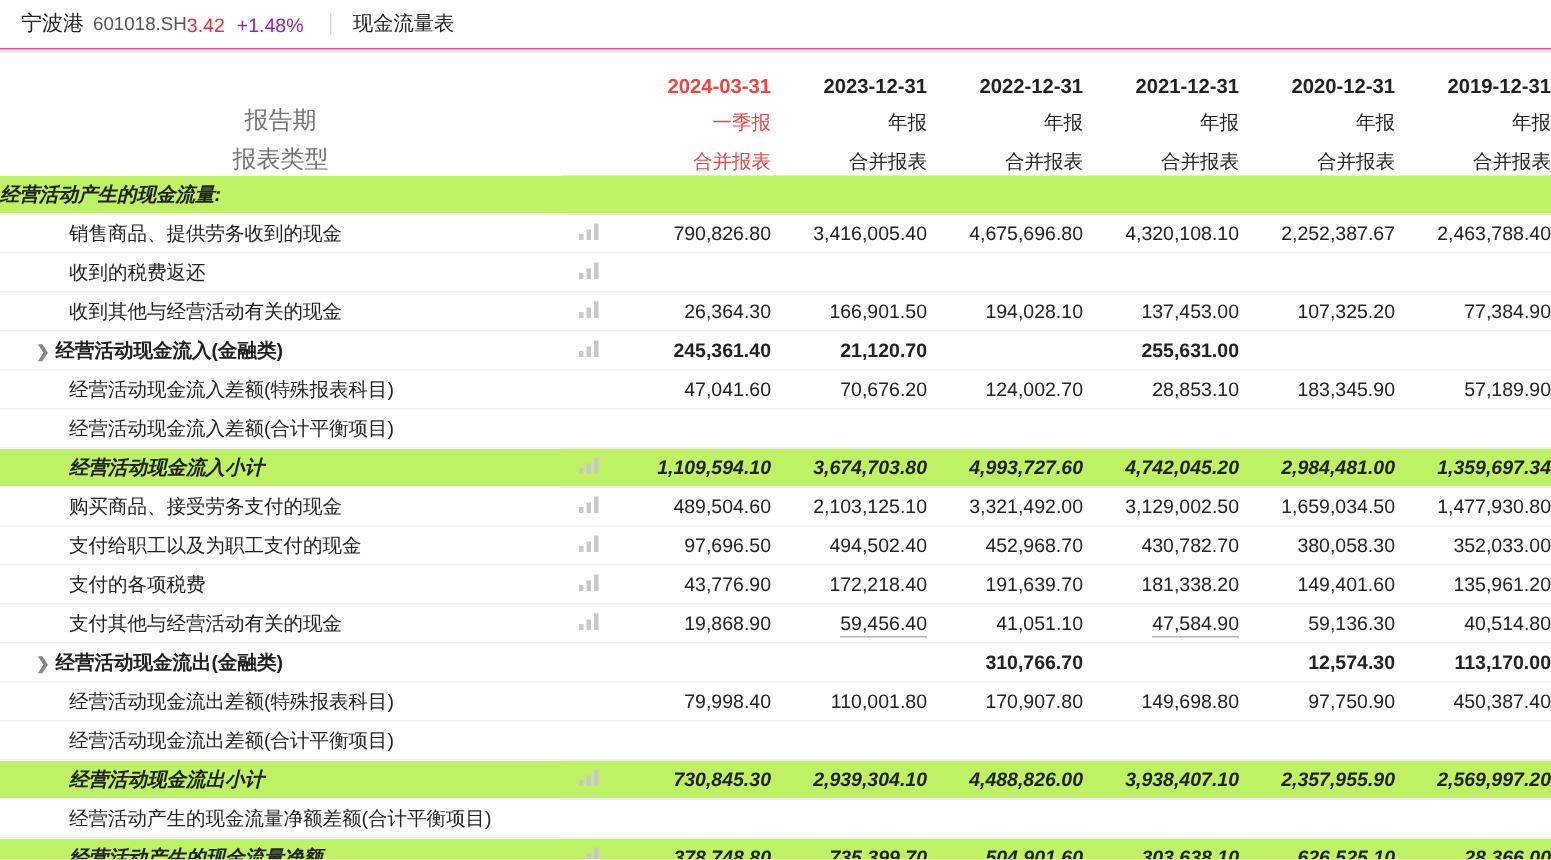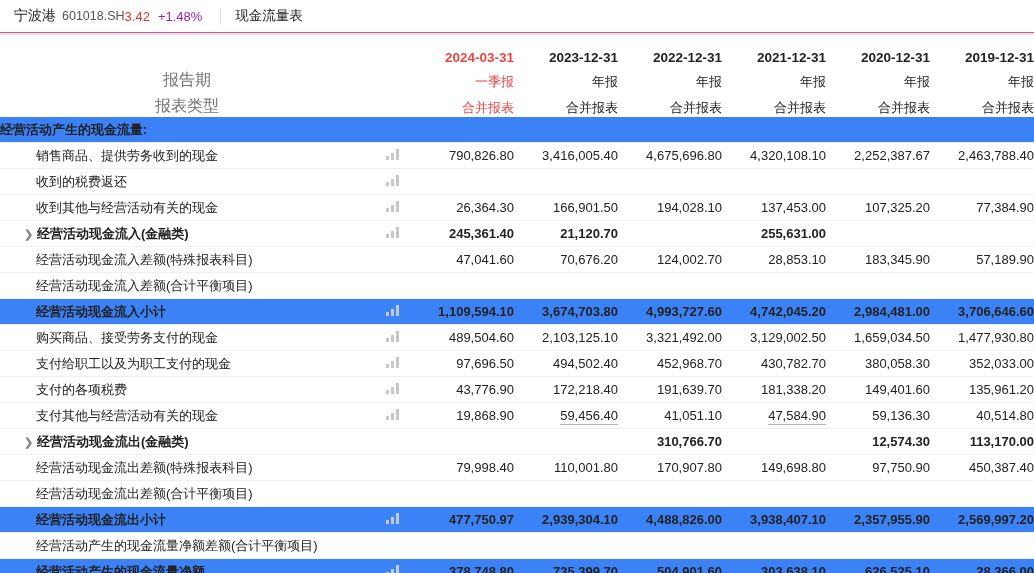--- a/index.html
+++ b/index.html
@@ -112,30 +112,31 @@
     border-bottom: 1px solid #dcdcdc;
   }
 
   
   tr.data-row td {
     height: 25px;
     border-bottom: 1px solid #f0f0f0;
     vertical-align: middle;
   }
   tr.data-row.section td {
-    background: #3b82f6;
+    background: #bef264;
+    font-style: italic;
   }
   td.label {
     padding-left: 18px;
     font-size: 13px;
     color: #222222;
     white-space: nowrap;
     overflow: hidden;
   }
-  td.label.indent1 { padding-left: 36px; }
+  td.label.indent1 { padding-left: 46px; }
   td.label.indent-arrow { padding-left: 24px; }
   td.label.bold { font-weight: bold; }
   td.val {
     text-align: right;
     padding-right: 12px;
     font-size: 13px;
     color: #222222;
     white-space: nowrap;
   }
   td.val.bold { font-weight: bold; }
@@ -333,21 +334,21 @@
           <td class="val"><span></span></td>
         </tr>
         <tr class="data-row section">
           <td class="label indent1 bold"><span>经营活动现金流入小计</span></td>
           <td class="spark"><span class="sparkicon"><i></i><i></i><i></i></span></td>
           <td class="val bold"><span>1,109,594.10</span></td>
           <td class="val bold"><span>3,674,703.80</span></td>
           <td class="val bold"><span>4,993,727.60</span></td>
           <td class="val bold"><span>4,742,045.20</span></td>
           <td class="val bold"><span>2,984,481.00</span></td>
-          <td class="val bold"><span>3,706,646.60</span></td>
+          <td class="val bold"><span>1,359,697.34</span></td>
         </tr>
         <tr class="data-row">
           <td class="label indent1"><span>购买商品、接受劳务支付的现金</span></td>
           <td class="spark"><span class="sparkicon"><i></i><i></i><i></i></span></td>
           <td class="val"><span>489,504.60</span></td>
           <td class="val"><span>2,103,125.10</span></td>
           <td class="val"><span>3,321,492.00</span></td>
           <td class="val"><span>3,129,002.50</span></td>
           <td class="val"><span>1,659,034.50</span></td>
           <td class="val"><span>1,477,930.80</span></td>
@@ -408,21 +409,21 @@
           <td class="val"><span></span></td>
           <td class="val"><span></span></td>
           <td class="val"><span></span></td>
           <td class="val"><span></span></td>
           <td class="val"><span></span></td>
           <td class="val"><span></span></td>
         </tr>
         <tr class="data-row section">
           <td class="label indent1 bold"><span>经营活动现金流出小计</span></td>
           <td class="spark"><span class="sparkicon"><i></i><i></i><i></i></span></td>
-          <td class="val bold"><span>477,750.97</span></td>
+          <td class="val bold"><span>730,845.30</span></td>
           <td class="val bold"><span>2,939,304.10</span></td>
           <td class="val bold"><span>4,488,826.00</span></td>
           <td class="val bold"><span>3,938,407.10</span></td>
           <td class="val bold"><span>2,357,955.90</span></td>
           <td class="val bold"><span>2,569,997.20</span></td>
         </tr>
         <tr class="data-row">
           <td class="label indent1"><span>经营活动产生的现金流量净额差额(合计平衡项目)</span></td>
           <td class="spark"></td>
           <td class="val"><span></span></td>

